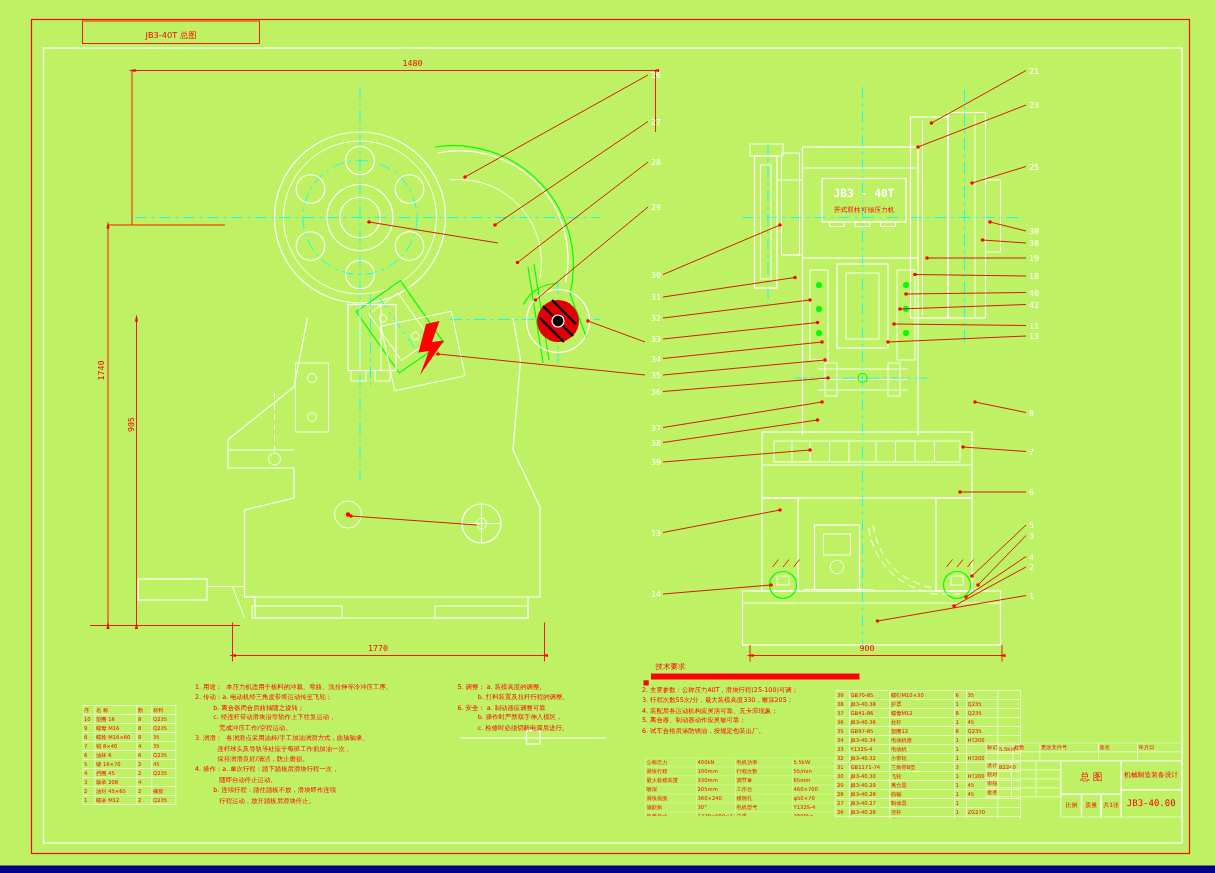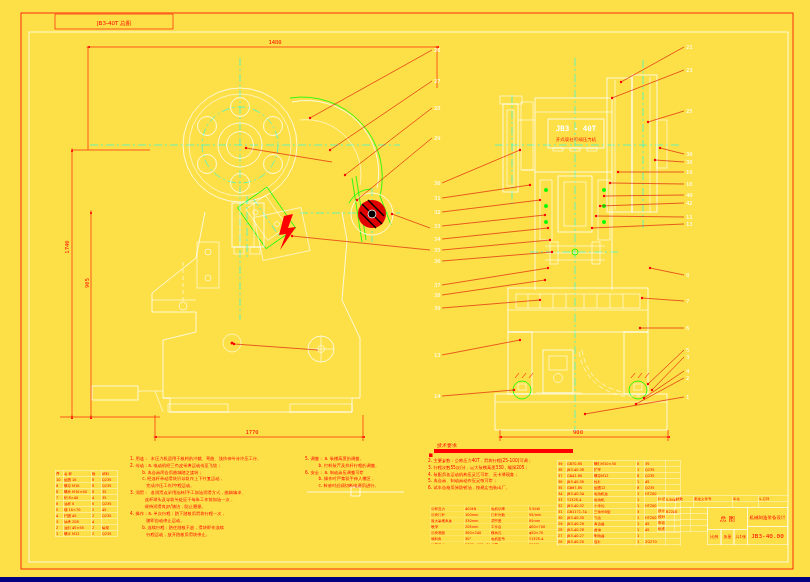--- a/index.html
+++ b/index.html
@@ -1,16 +1,16 @@
 <!DOCTYPE html>
 <html><head>
 <meta charset="utf-8">
 <style>
   html,body{margin:0;padding:0;background:#000;}
-  .sheet{position:relative;width:810px;height:582px;background:#fde047;overflow:hidden;
+  .sheet{position:relative;width:810px;height:582px;background:#bef264;overflow:hidden;
          font-family:"DejaVu Sans",sans-serif;}
   svg{position:absolute;left:0;top:0;}
   .w{stroke:#fff;fill:none;stroke-width:0.8;}
   .w2{stroke:#fff;fill:none;stroke-width:0.6;}
   .r{stroke:#f00;fill:none;stroke-width:0.8;}
   .rt{stroke:#f00;fill:none;stroke-width:0.6;}
   .c{stroke:#0ff;fill:none;stroke-width:0.6;stroke-dasharray:8 3 2 3;}
   .g{stroke:#0f0;fill:none;stroke-width:0.8;}
   .ld{stroke:#d80000;stroke-width:0.6;fill:none;}
   .dot{fill:#f00;}

